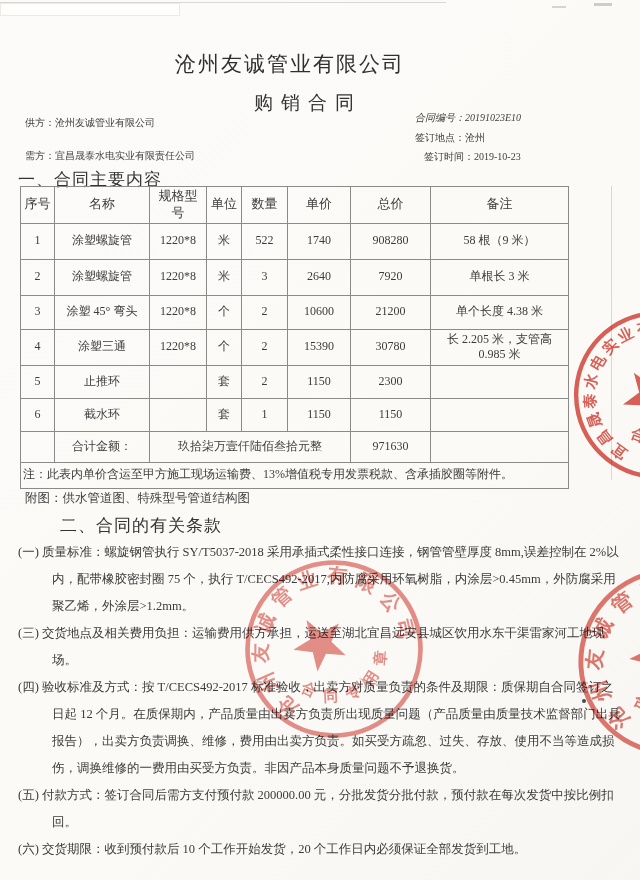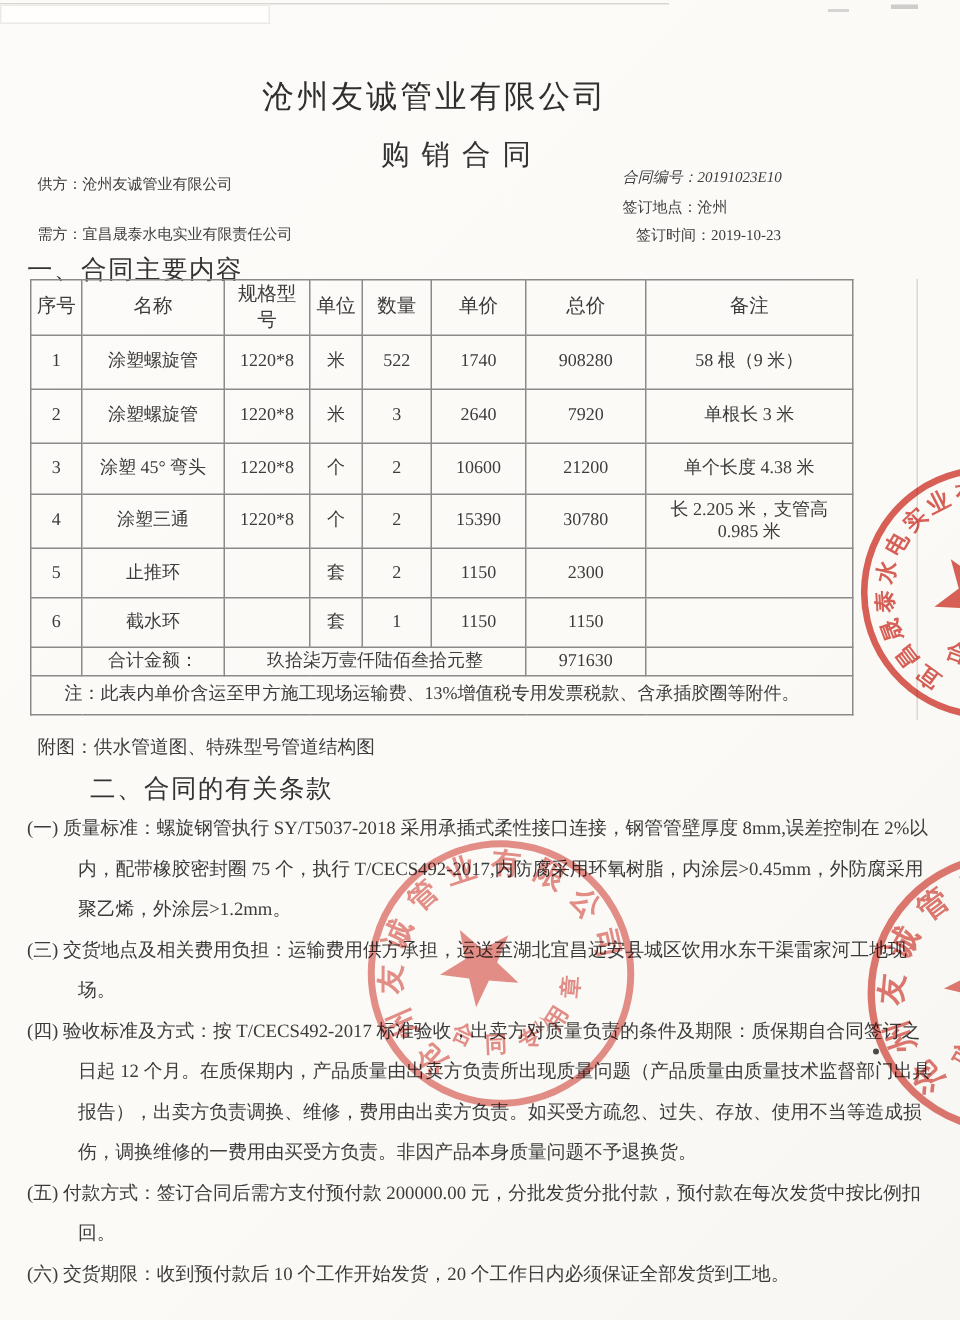--- a/index.html
+++ b/index.html
@@ -34,23 +34,23 @@
 
   
   table.main{position:absolute;left:20px;top:186px;width:548px;border-collapse:collapse;table-layout:fixed;}
   table.main td,table.main th{
     border:1px solid #8a8a8a;font-weight:normal;
     font-size:12px;color:#3c3c3c;text-align:center;vertical-align:middle;
     padding:1px 3px;line-height:1.3;overflow:hidden;
   }
   table.main th{font-size:13px;}
   tr.h-row{height:28px;} tr.r1{height:36px;} tr.r2{height:36px;} tr.r3{height:34px;}
-  tr.r4{height:36px;} tr.r5{height:33px;} tr.r6{height:33px;} tr.total{height:19px;}
+  tr.r4{height:36px;} tr.r5{height:33px;} tr.r6{height:33px;} tr.total{height:31px;}
   tr.note{height:26px;}
-  tr.note td{text-align:left;padding:3px 22px;font-size:12px;}
+  tr.note td{text-align:left;padding:3px 2px;font-size:12px;}
 
   .attachment-line{left:25px;top:490px;font-size:12.5px;}
 
   
   .clauses{left:18px;top:539px;width:604px;font-size:12.5px;line-height:27px;color:#3b3b3b;}
   .clause{margin:0;padding-left:34px;text-indent:-34px;}
 
   
   .stamp{position:absolute;mix-blend-mode:multiply;pointer-events:none;}
   .stamp svg{overflow:visible;}

